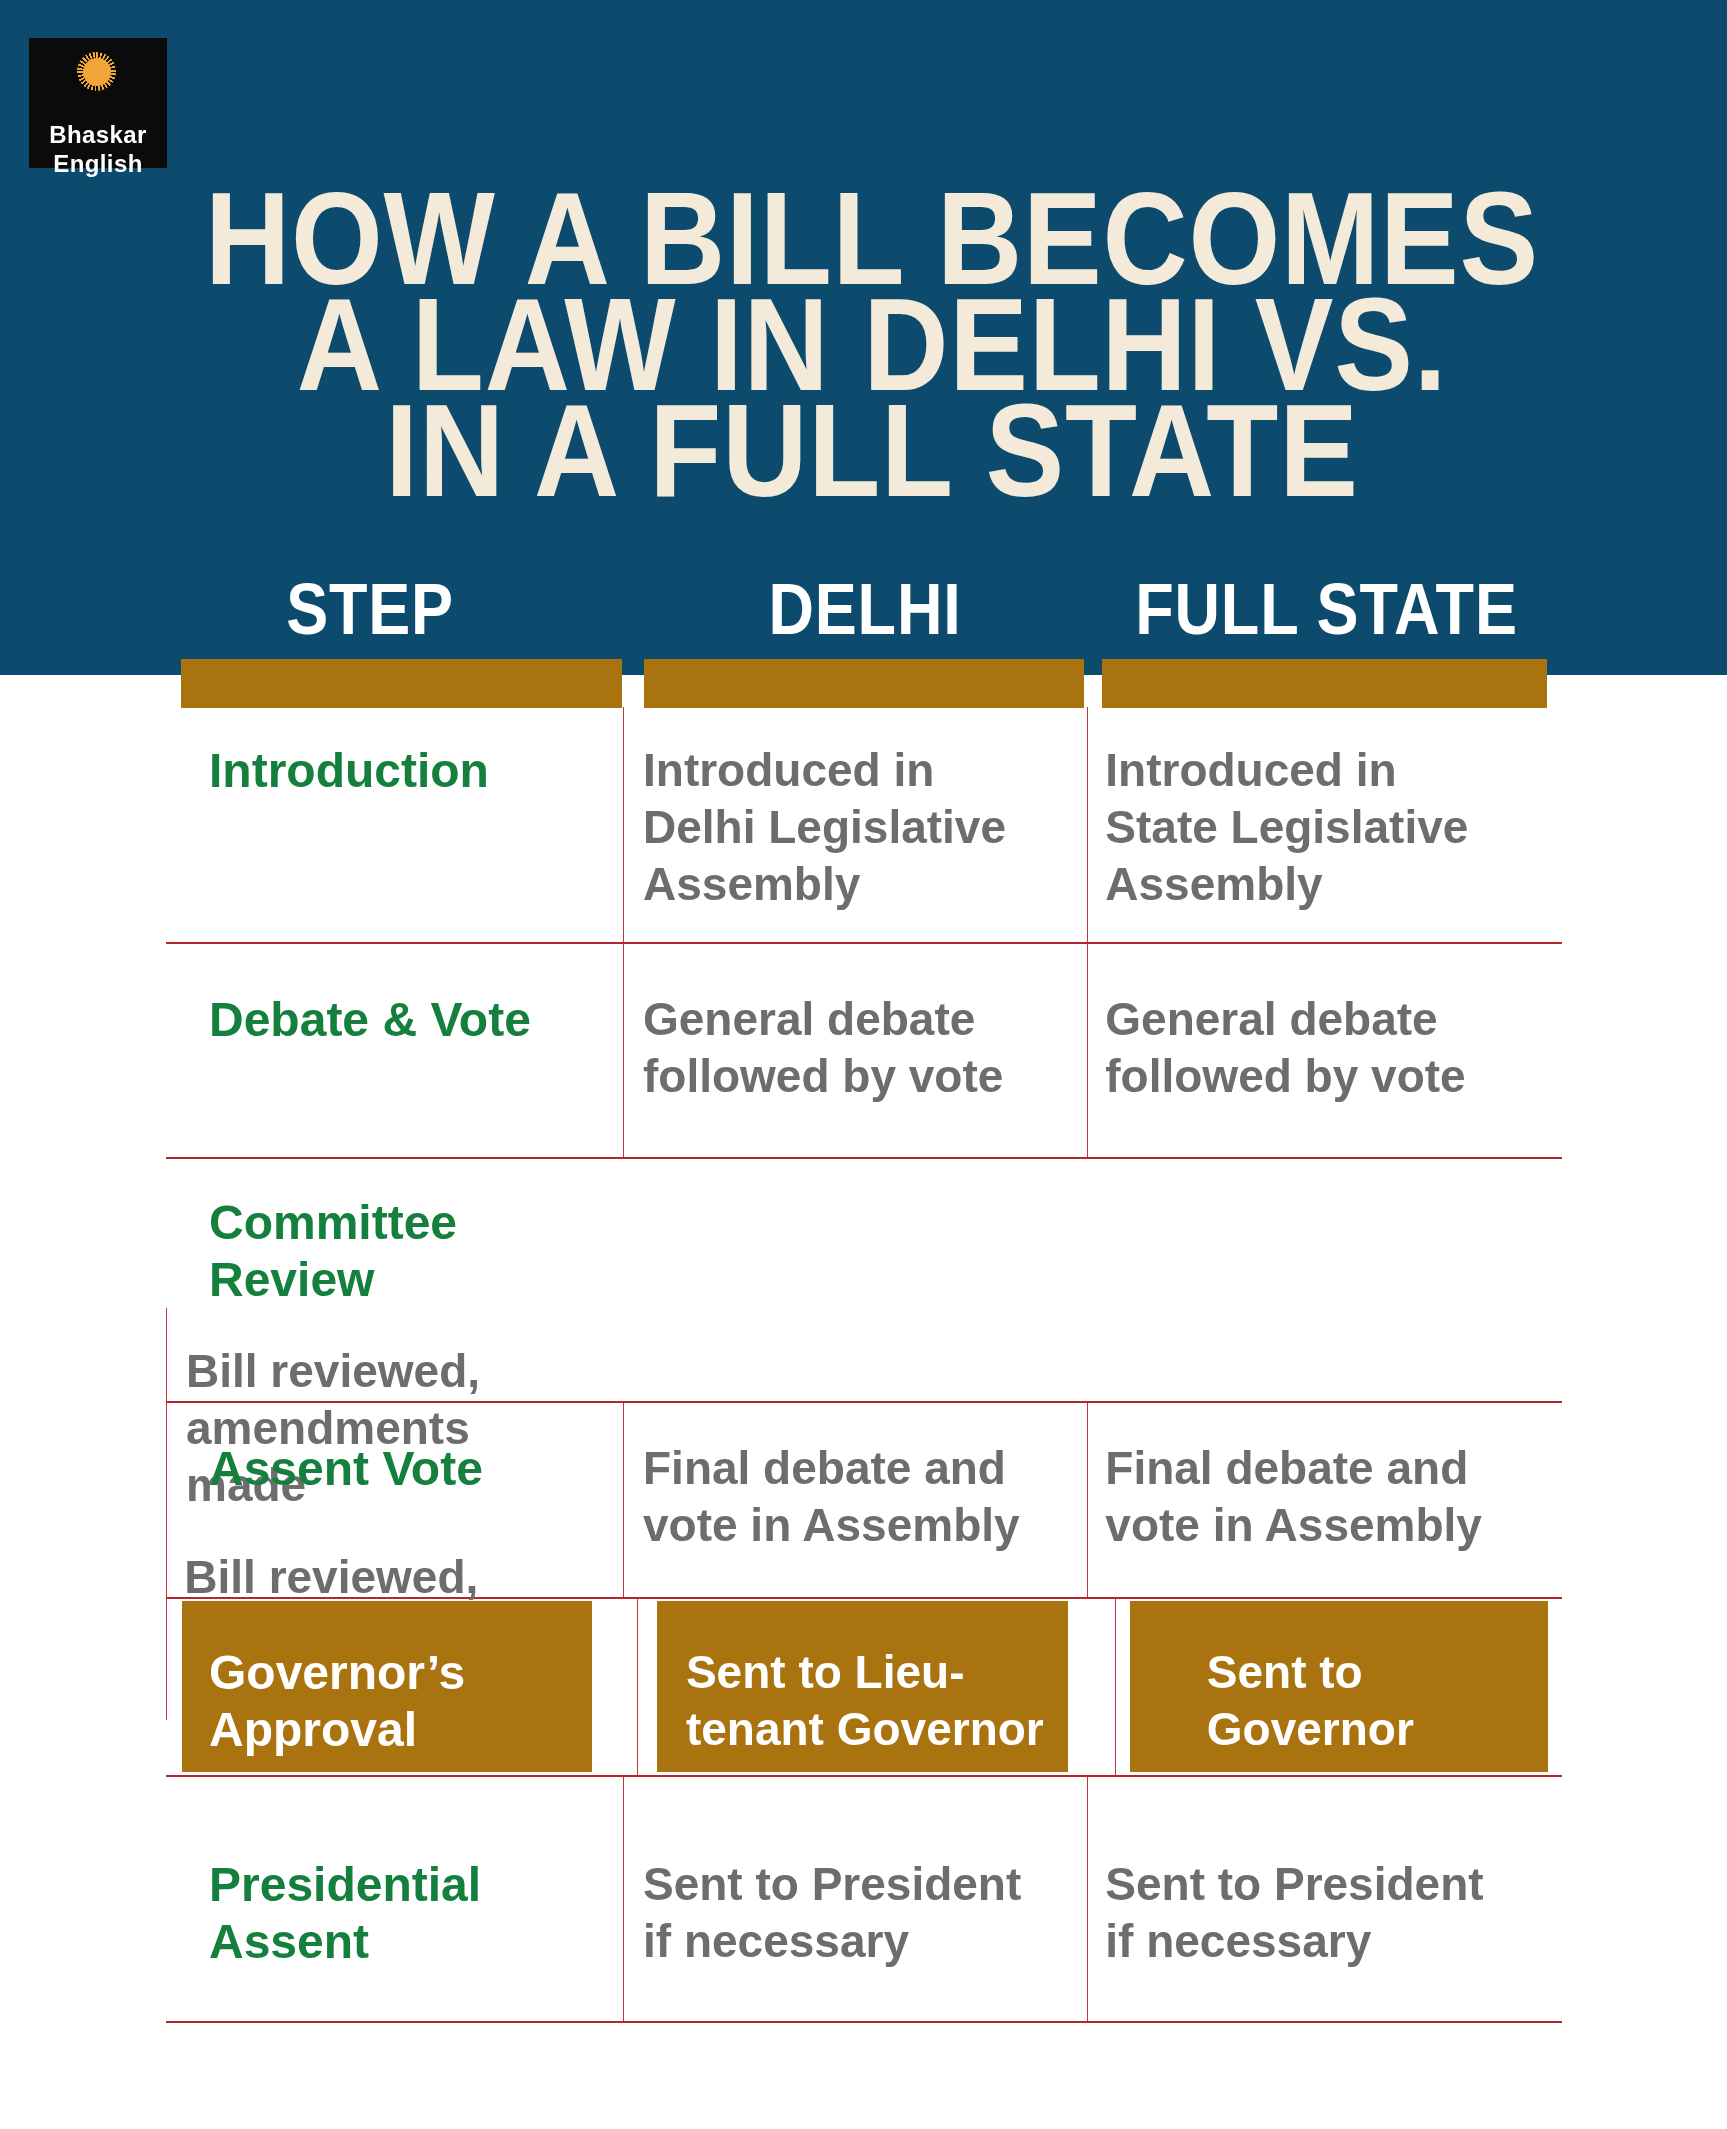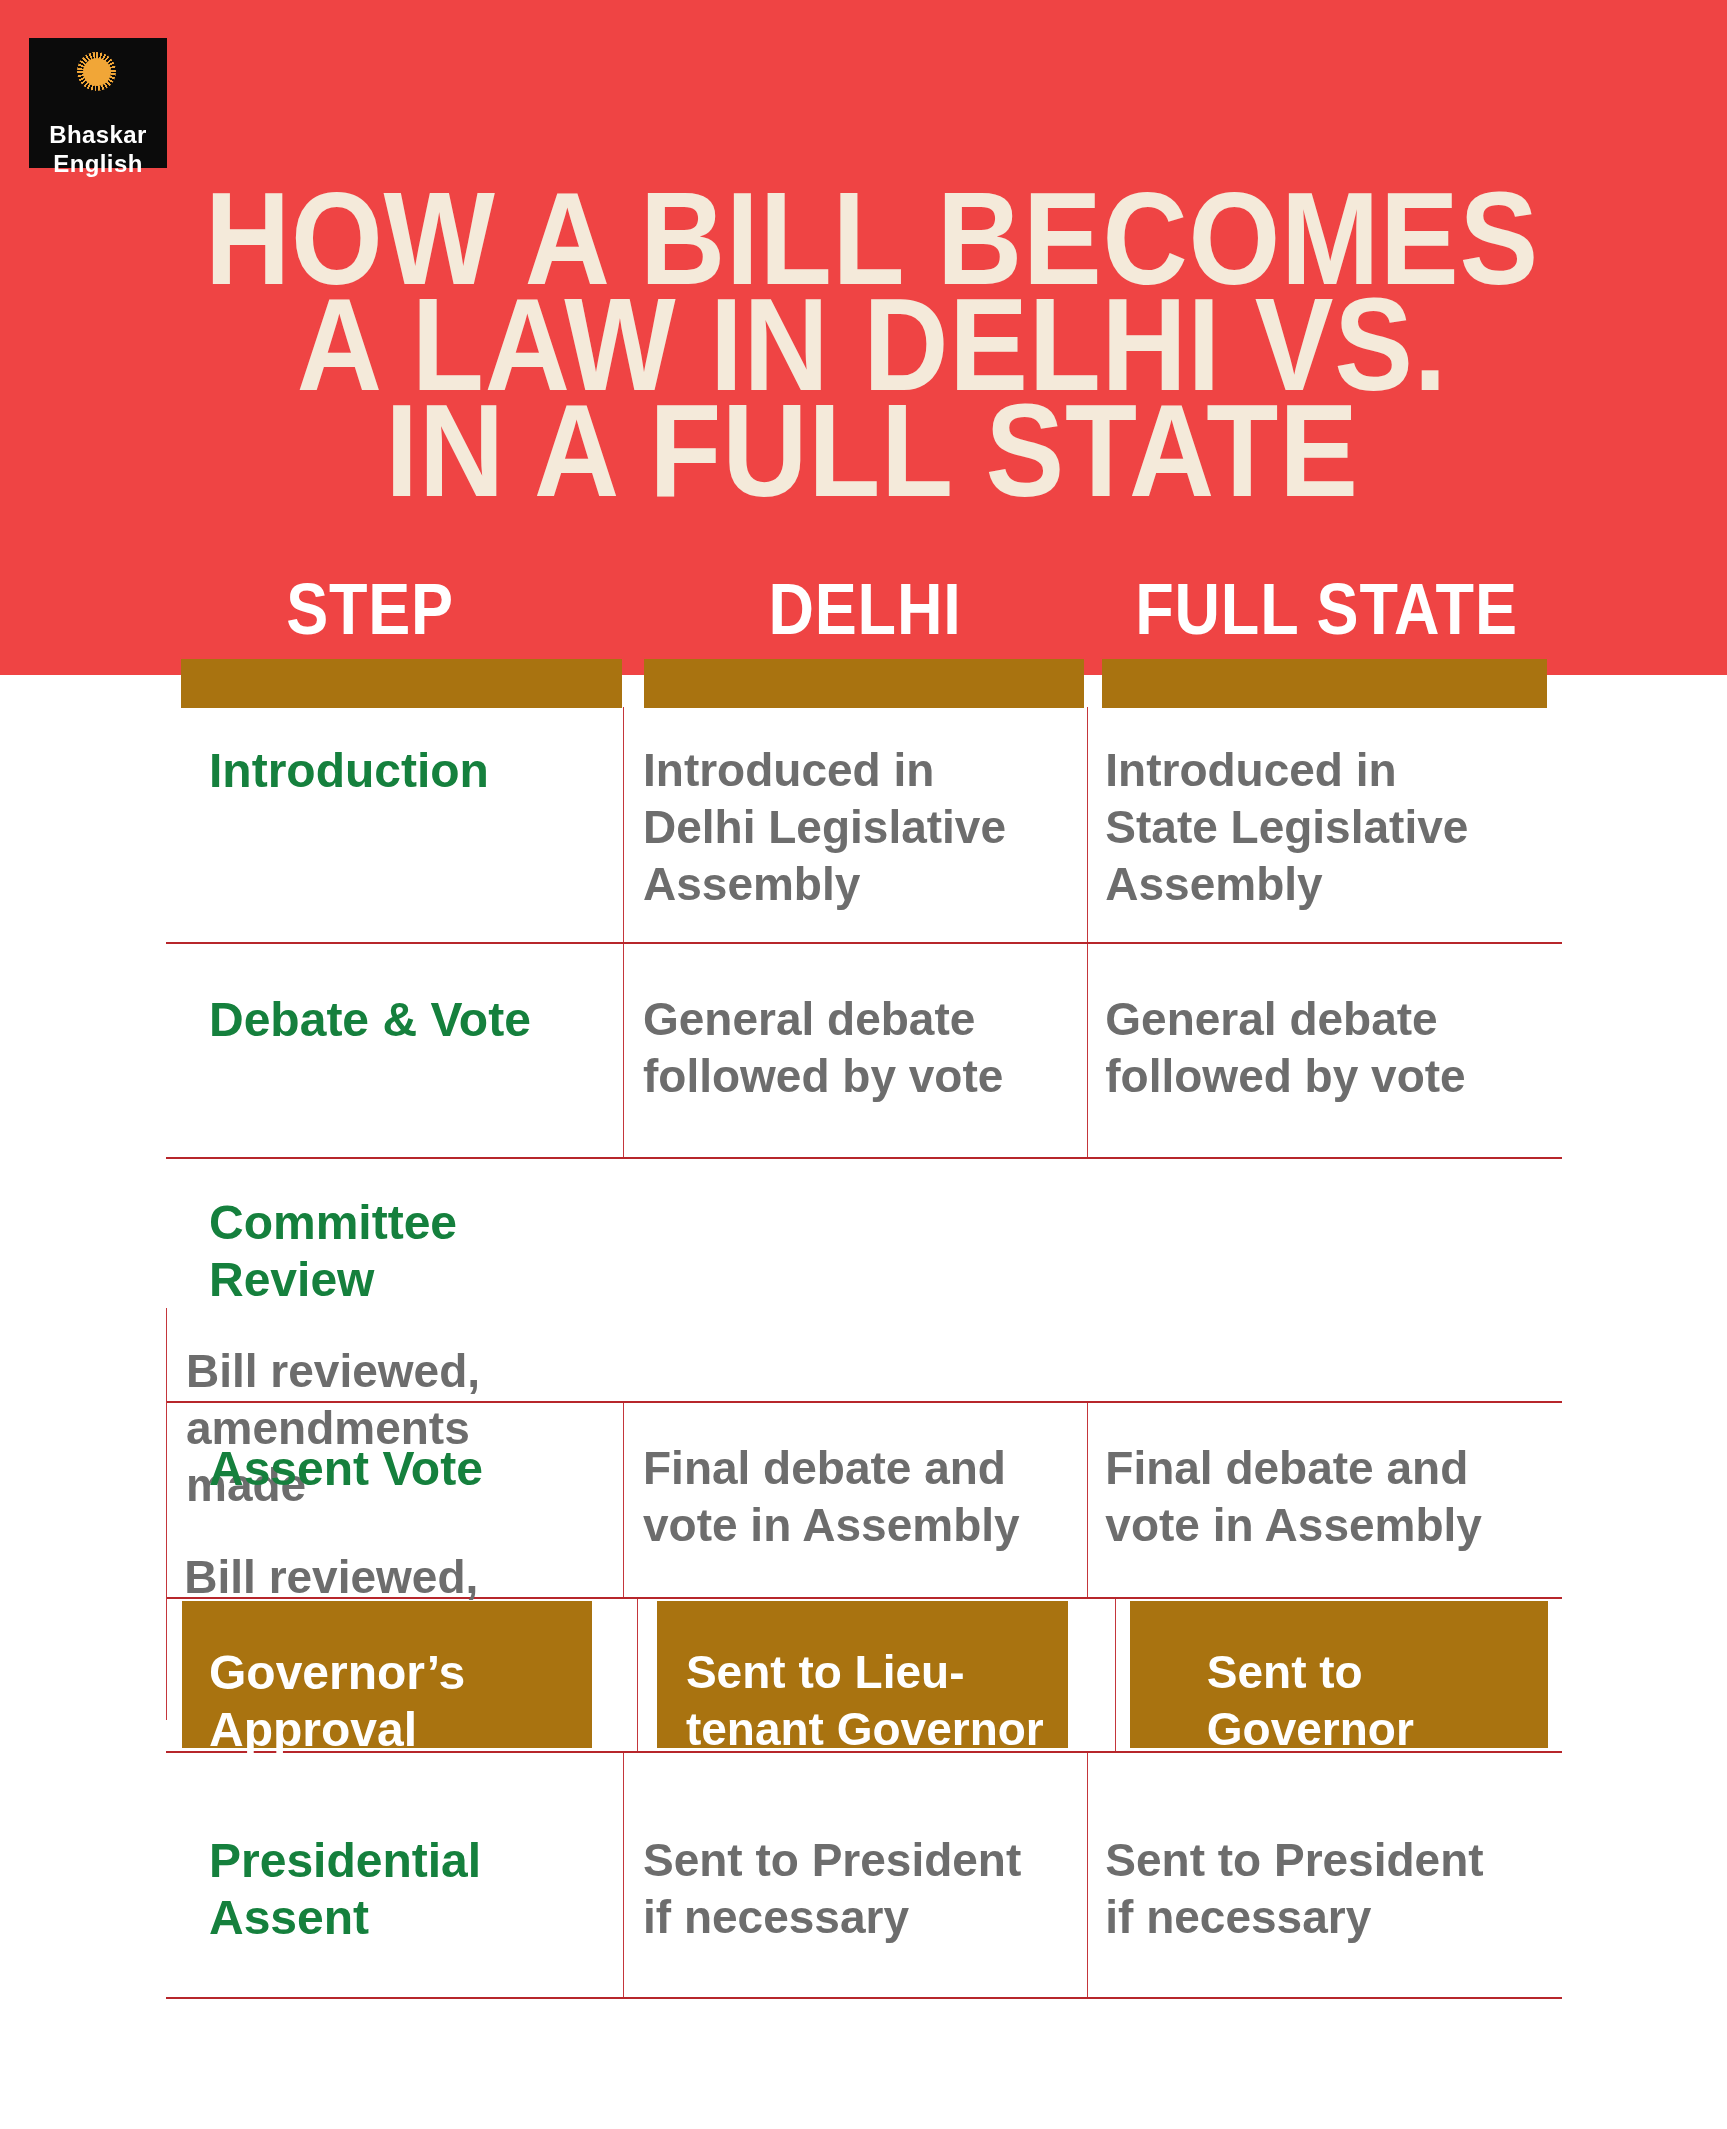--- a/index.html
+++ b/index.html
@@ -1,21 +1,21 @@
 <!DOCTYPE html>
 <html style="font-size:12.6px"><head>
 <meta charset="utf-8">
 <style>
   html,body{margin:0;padding:0;background:#ffffff;}
   .canvas{
     position:relative;width:1728px;height:2129px;background:#ffffff;overflow:hidden;
     font-family:"Liberation Sans", sans-serif;
   }
   
-  .header{position:absolute;left:0;top:0;width:1728px;height:675px;background:#ef4444;}
+  .header{position:absolute;left:0;top:0;width:1728px;height:675px;background:#0c4a6e;}
   .logo{position:absolute;left:29px;top:38px;width:138px;height:130px;background:#0B0B0B;}
   .sun{position:absolute;left:48px;top:14px;width:39px;height:39px;border-radius:50%;
        background:repeating-conic-gradient(#F1A637 0deg 6deg, rgba(0,0,0,0) 6deg 12deg);}
   .sun::after{content:"";position:absolute;left:5.5px;top:5.5px;width:28px;height:28px;border-radius:50%;background:#F1A637;}
   .logo-text{position:absolute;left:0;right:0;top:82px;text-align:center;color:#ffffff;
        font-weight:700;font-size:24px;line-height:29px;letter-spacing:0.4px;}
   .title{position:absolute;left:0;top:177px;width:100%;margin:8px;text-align:center;
        color:#F4EADA;font-weight:700;}
   .title-line{display:block;font-size:118px;line-height:106px;letter-spacing:0.8px;
        transform:scaleY(1.12);}
@@ -26,21 +26,21 @@
   .ch3{left:1104px;width:445px;}
   
   .goldbar{position:absolute;top:659px;height:49px;background:#A97310;}
   .gb1{left:181px;width:441px;}
   .gb2{left:644px;width:440px;}
   .gb3{left:1102px;width:445px;}
   
   .table{position:absolute;left:166px;top:707px;width:1396px;}
   .row{display:flex;box-sizing:border-box;border-bottom:2.4px solid #B7262B;}
   .r1{height:237px;} .r2{height:215px;} .r3{height:244px;flex-direction:column;}
-  .r4{height:196px;} .r5{height:154px;gap:44px;} .r6{height:246px;}
+  .r4{height:196px;} .r5{height:178px;gap:44px;} .r6{height:246px;}
   .cell{box-sizing:border-box;position:relative;}
   .c1{width:457px;padding-left:43px;}
   .c2{width:464px;border-left:1.6px solid #C4363B;padding-left:19px;}
   .c3{width:475px;border-left:1.6px solid #C4363B;padding-left:17.3px;}
   .r1 .cell{padding-top:35px;} .r2 .cell{padding-top:47px;} .r3 .cell{padding-top:35px;}
   .r4 .cell{padding-top:37px;} .r5 .cell{padding-top:45px;} .r6 .cell{padding-top:79px;}
   .step{color:#15803d;font-weight:700;font-size:48px;line-height:57px;white-space:pre-line;}
   .desc{color:#6D6D6D;font-weight:700;font-size:46px;line-height:57px;white-space:pre-line;}
   
   .gold-fill{position:absolute;top:2.4px;bottom:3.2px;background:#A97310;}

